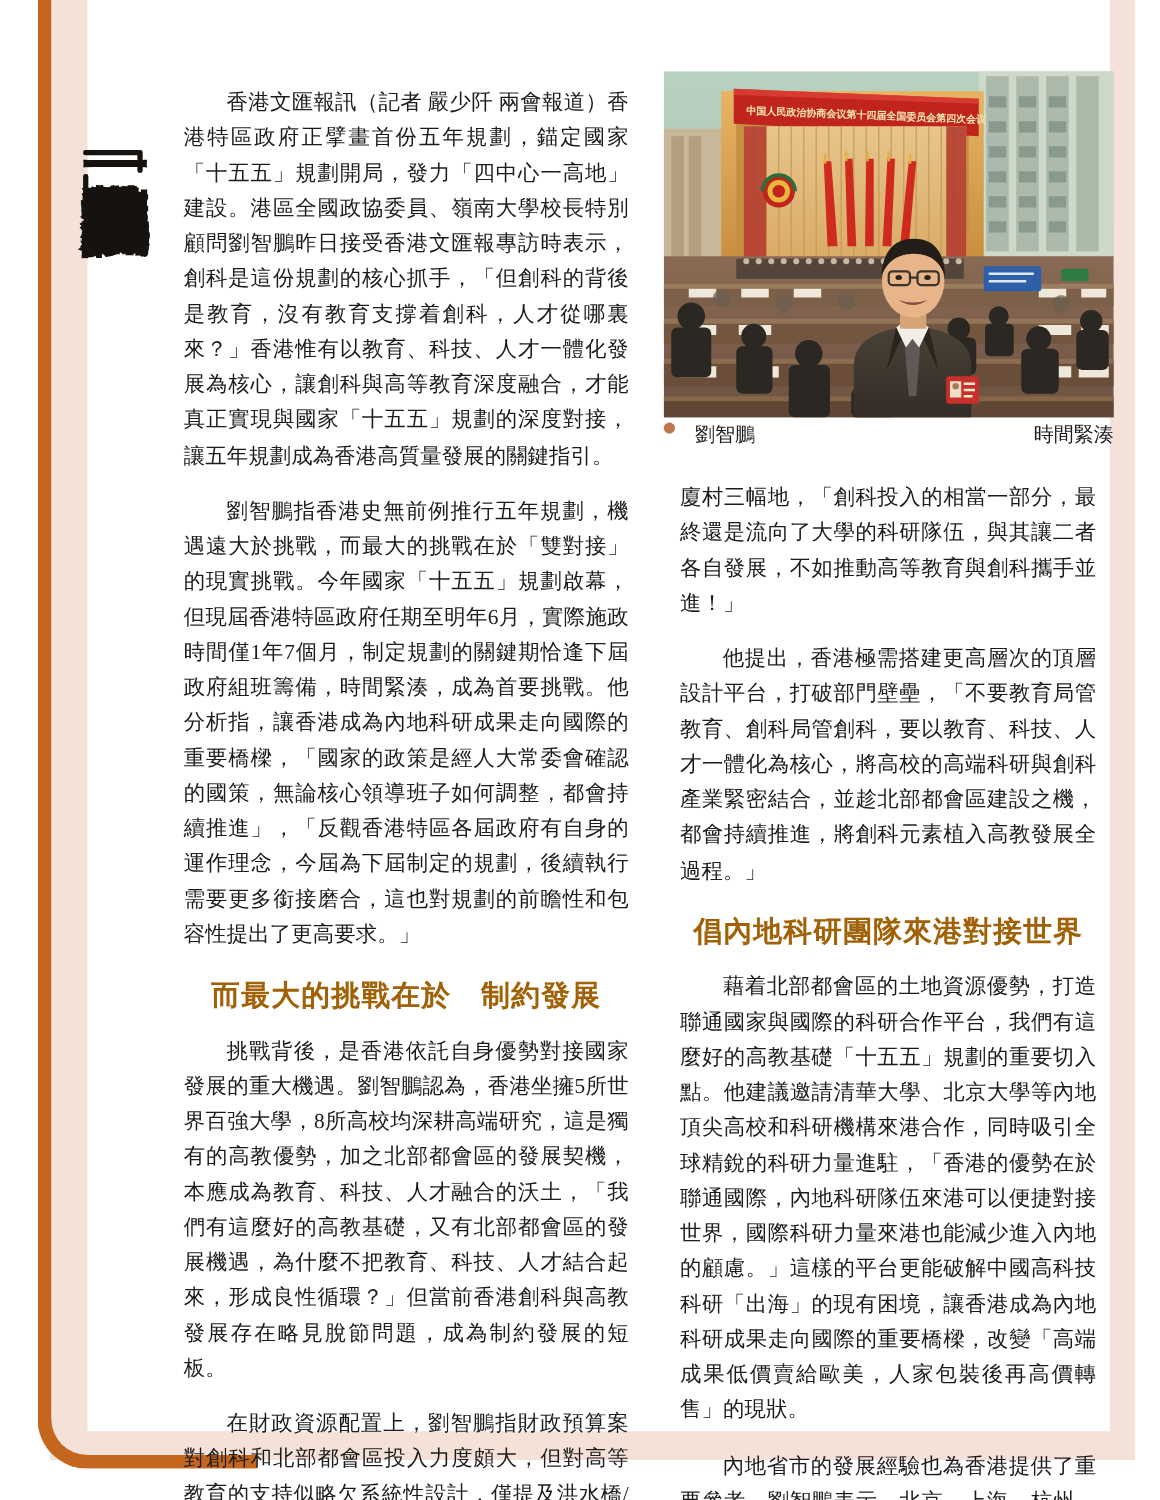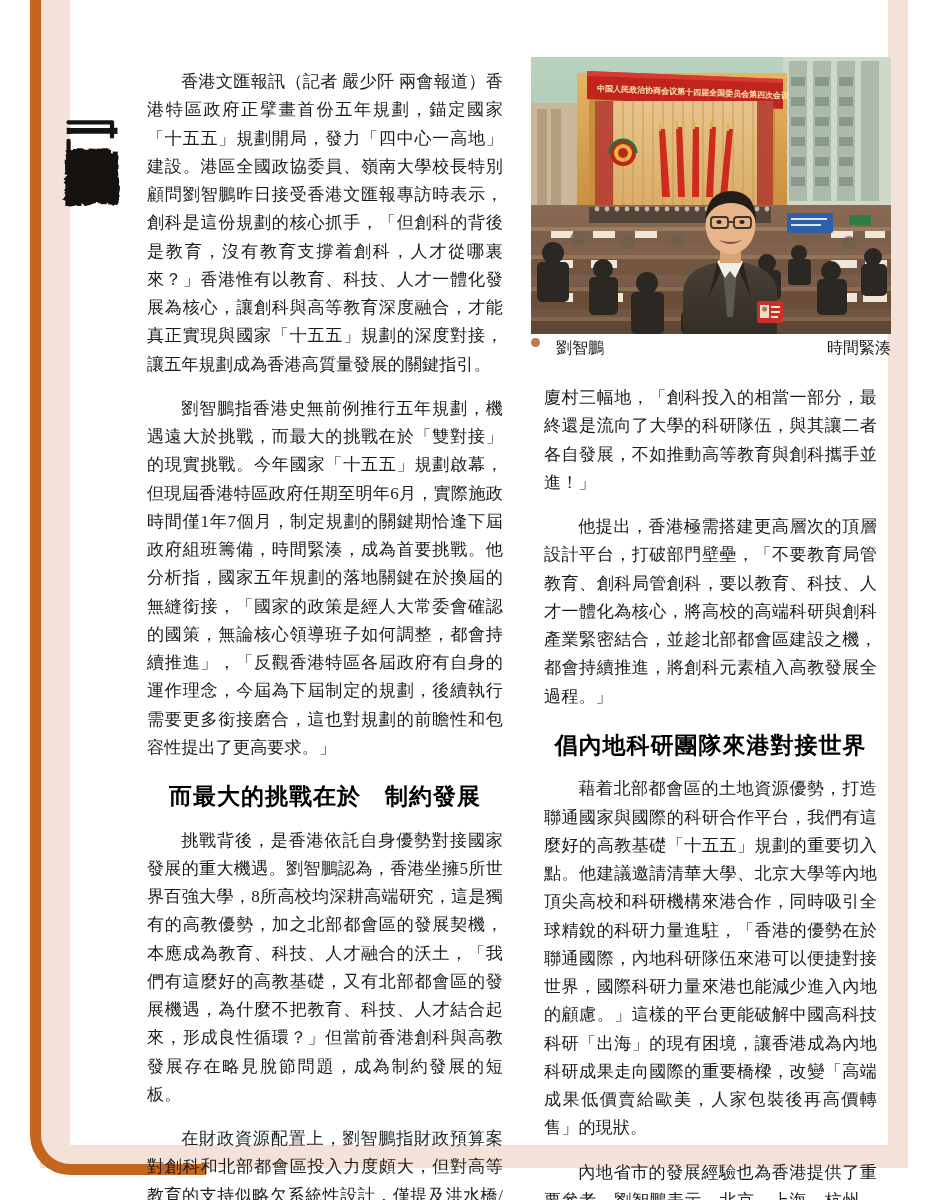--- a/index.html
+++ b/index.html
@@ -109,21 +109,21 @@
   }
   .col p.noindent { text-indent: 0; }
 
   
   h2.subhead {
     font-family: "Liberation Sans", "DejaVu Sans", sans-serif;
     font-weight: bold;
     font-size: 23px;
     line-height: 1.2;
     text-align: center;
-    color: #000000;
+    color: #a16207;
     margin: 21px 0 13px 0;
     letter-spacing: 1px;
     text-indent: 0;
   }
 
   
   .photo-wrap {
     position: absolute;
     left: 531px;
     top: 57px;
@@ -414,21 +414,21 @@
   <div class="caption-row">
     <span class="caption-left">
       <span class="bullet-dot"></span>
       <span>劉智鵬</span>
     </span>
     <span>時間緊湊</span>
   </div>
 
   <div class="col col-left">
     <p>香港文匯報訊（記者 嚴少阡 兩會報道）香港特區政府正擘畫首份五年規劃，錨定國家「十五五」規劃開局，發力「四中心一高地」建設。港區全國政協委員、嶺南大學校長特別顧問劉智鵬昨日接受香港文匯報專訪時表示，創科是這份規劃的核心抓手，「但創科的背後是教育，沒有教育支撐着創科，人才從哪裏來？」香港惟有以教育、科技、人才一體化發展為核心，讓創科與高等教育深度融合，才能真正實現與國家「十五五」規劃的深度對接，讓五年規劃成為香港高質量發展的關鍵指引。</p>
-    <p>劉智鵬指香港史無前例推行五年規劃，機遇遠大於挑戰，而最大的挑戰在於「雙對接」的現實挑戰。今年國家「十五五」規劃啟幕，但現屆香港特區政府任期至明年6月，實際施政時間僅1年7個月，制定規劃的關鍵期恰逢下屆政府組班籌備，時間緊湊，成為首要挑戰。他分析指，國家五年規劃的落地關鍵在於換屆的無縫銜接，「國家的政策是經人大常委會確認的國策，無論核心領導班子如何調整，都會持續推進」，「反觀香港特區各屆政府有自身的運作理念，今屆為下屆制定的規劃，後續執行需要更多銜接磨合，這也對規劃的前瞻性和包容性提出了更高要求。」</p>
+    <p>劉智鵬指香港史無前例推行五年規劃，機遇遠大於挑戰，而最大的挑戰在於「雙對接」的現實挑戰。今年國家「十五五」規劃啟幕，但現屆香港特區政府任期至明年6月，實際施政時間僅1年7個月，制定規劃的關鍵期恰逢下屆政府組班籌備，時間緊湊，成為首要挑戰。他分析指，讓香港成為內地科研成果走向國際的重要橋樑，「國家的政策是經人大常委會確認的國策，無論核心領導班子如何調整，都會持續推進」，「反觀香港特區各屆政府有自身的運作理念，今屆為下屆制定的規劃，後續執行需要更多銜接磨合，這也對規劃的前瞻性和包容性提出了更高要求。」</p>
     <h2 class="subhead">而最大的挑戰在於　制約發展</h2>
     <p>挑戰背後，是香港依託自身優勢對接國家發展的重大機遇。劉智鵬認為，香港坐擁5所世界百強大學，8所高校均深耕高端研究，這是獨有的高教優勢，加之北部都會區的發展契機，本應成為教育、科技、人才融合的沃土，「我們有這麼好的高教基礎，又有北部都會區的發展機遇，為什麼不把教育、科技、人才結合起來，形成良性循環？」但當前香港創科與高教發展存在略見脫節問題，成為制約發展的短板。</p>
     <p>在財政資源配置上，劉智鵬指財政預算案對創科和北部都會區投入力度頗大，但對高等教育的支持似略欠系統性設計，僅提及洪水橋/廈村三幅地、100億元資金支援高校建樓，「沒有說明教育與科技之間的互聯互動關係，也沒有形成配套政策，希望這部分日後會有更多着墨。」他又語帶苦惱說：「香港高校近年面臨一定的資源調整，不僅有經費的小幅縮減，還涉及儲備金的統籌調配，這種資源層面的變化，容易讓外界產生對高教發展不夠重視程度的誤解，也不利於高校持續開展科研和人才培養工作。」</p>
 
   </div>
 
   <div class="col col-right">
     <p class="noindent">廈村三幅地，「創科投入的相當一部分，最終還是流向了大學的科研隊伍，與其讓二者各自發展，不如推動高等教育與創科攜手並進！」</p>
     <p>他提出，香港極需搭建更高層次的頂層設計平台，打破部門壁壘，「不要教育局管教育、創科局管創科，要以教育、科技、人才一體化為核心，將高校的高端科研與創科產業緊密結合，並趁北部都會區建設之機，都會持續推進，將創科元素植入高教發展全過程。」</p>
     <h2 class="subhead">倡內地科研團隊來港對接世界</h2>

